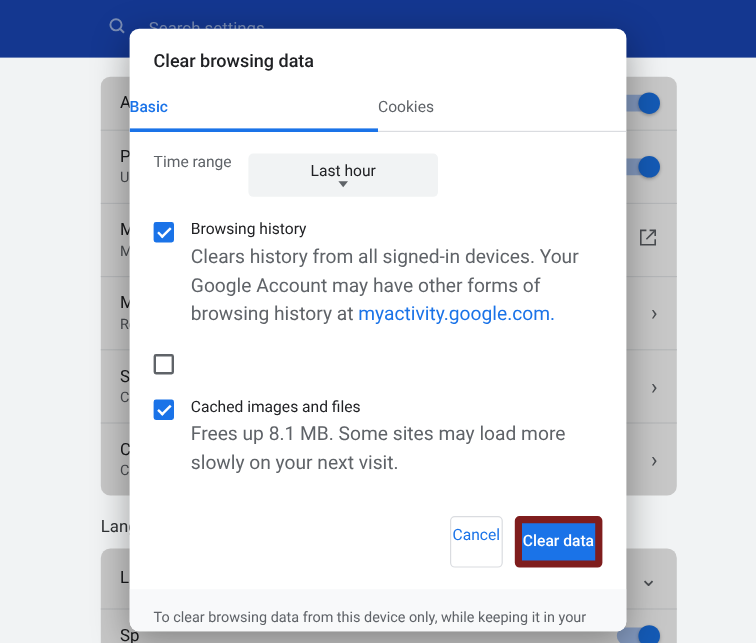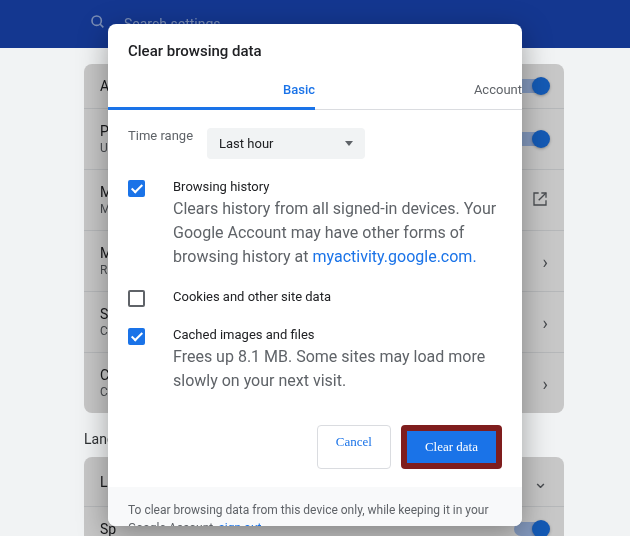--- a/index.html
+++ b/index.html
@@ -19,37 +19,37 @@
 .toggle::after { content: ""; position: absolute; width: 18px; height: 18px; background: #1a73e8; border-radius: 50%; right: -2px; top: -2px; box-shadow: 0 1px 3px rgba(0,0,0,.3); }
 .chev { color: #5f6368; font-size: 18px; }
 .ext-icon { color: #5f6368; }
 .sec-title { font-size: 14px; color: #3c4043; margin: 0 0 10px 0; }
 
 
 .overlay { position: absolute; inset: 0; display: flex; align-items: flex-start; justify-content: center; padding-top: 24px; }
 .dialog { width: 414px; background: #fff; border-radius: 8px; box-shadow: 0 8px 30px rgba(0,0,0,.35); overflow: hidden; display: flex; flex-direction: column; height: 502px; }
 .dialog h2 { font-size: 15px; color: #202124; font-weight: 500; padding: 18px 20px 12px; }
 .tabs { display: flex; border-bottom: 1px solid #dadce0; }
-.tab { flex: 1; text-align: right; padding: 10px 0 12px; font-size: 13px; color: #5f6368; cursor: pointer; position: relative; }
+.tab { flex: 1; text-align: left; padding: 10px 0 12px; font-size: 13px; color: #5f6368; cursor: pointer; position: relative; }
 .tab.active { color: #1a73e8; font-weight: 500; }
 .tab.active::after { content: ""; position: absolute; bottom: -1px; left: 0; right: 0; height: 3px; background: #1a73e8; }
 .body-area { padding: 18px 20px 0; flex: 1; }
 .time-row { display: flex; align-items: flex-start; gap: 14px; margin-bottom: 20px; }
 .time-label { font-size: 13px; color: #5f6368; }
-.select { background: #f1f3f4; border-radius: 4px; padding: 8px 12px; font-size: 13px; color: #202124; display: flex; align-items: center; justify-content: space-between; width: 158px; cursor: pointer; }
+.select { background: #f1f3f4; border-radius: 4px; padding: 8px 12px; font-size: 13px; color: #202124; display: flex; align-items: center; justify-content: space-between; width: 158px; cursor: pointer; flex-direction: column; }
 .select .tri { border-left: 4px solid transparent; border-right: 4px solid transparent; border-top: 5px solid #5f6368; }
-.item { display: flex; gap: 28px; margin-bottom: 20px; }
+.item { display: flex; gap: 14px; margin-bottom: 20px; }
 .cb { width: 17px; height: 17px; border: 2px solid #5f6368; border-radius: 2px; flex-shrink: 0; margin-top: 1px; cursor: pointer; position: relative; }
 .cb.checked { background: #1a73e8; border-color: #1a73e8; }
 .cb.checked::after { content: ""; position: absolute; left: 4px; top: 0px; width: 4px; height: 9px; border: solid #fff; border-width: 0 2px 2px 0; transform: rotate(45deg); }
 .item-text .title { font-size: 13px; color: #202124; margin-bottom: 3px; }
 .item-text .desc { font-size: 16px; color: #5f6368; line-height: 1.5; }
 .item-text .desc a { color: #1a73e8; text-decoration: none; }
 .actions { display: flex; justify-content: flex-end; gap: 10px; padding: 12px 20px 18px; }
-.btn { font-size: 13px; padding: 8px 18px; border-radius: 4px; cursor: pointer; font-family: Liberation Serif, serif; }
+.btn { font-size: 13px; padding: 8px 1px; border-radius: 4px; cursor: pointer; }
 .btn.cancel { background: #fff; color: #1a73e8; border: 1px solid #dadce0; }
 .btn.primary { background: #1a73e8; color: #fff; border: 6px solid #7f1d1d; font-weight: 500; }
 .footer { background: #f8f9fa; padding: 14px 20px; font-size: 12px; color: #5f6368; line-height: 1.5; }
 .footer a { color: #1a73e8; text-decoration: none; }
 </style>
 </head>
 <body>
 
 <div class="bg">
   <div class="topbar">
@@ -122,21 +122,21 @@
 
     </div>
   </div>
 </div>
 
 <div class="overlay">
   <div class="dialog">
     <h2>Clear browsing data</h2>
     <div class="tabs">
       <div class="tab active">Basic</div>
-      <div class="tab">Account</div>
+      <div class="tab">Cookies</div>
     </div>
     <div class="body-area">
       <div class="time-row">
         <span class="time-label">Time range</span>
         <div class="select">
           <span>Last hour</span>
           <span class="tri"></span>
         </div>
       </div>
 
@@ -144,21 +144,20 @@
         <div class="cb checked"></div>
         <div class="item-text">
           <div class="title">Browsing history</div>
           <div class="desc"><span>Clears history from all signed-in devices. Your Google Account may have other forms of browsing history at </span><a href="#">myactivity.google.com.</a></div>
         </div>
       </div>
 
       <div class="item">
         <div class="cb"></div>
         <div class="item-text">
-          <div class="title">Cookies and other site data</div>
         </div>
       </div>
 
       <div class="item">
         <div class="cb checked"></div>
         <div class="item-text">
           <div class="title">Cached images and files</div>
           <div class="desc">Frees up 8.1 MB. Some sites may load more slowly on your next visit.</div>
         </div>
       </div>

